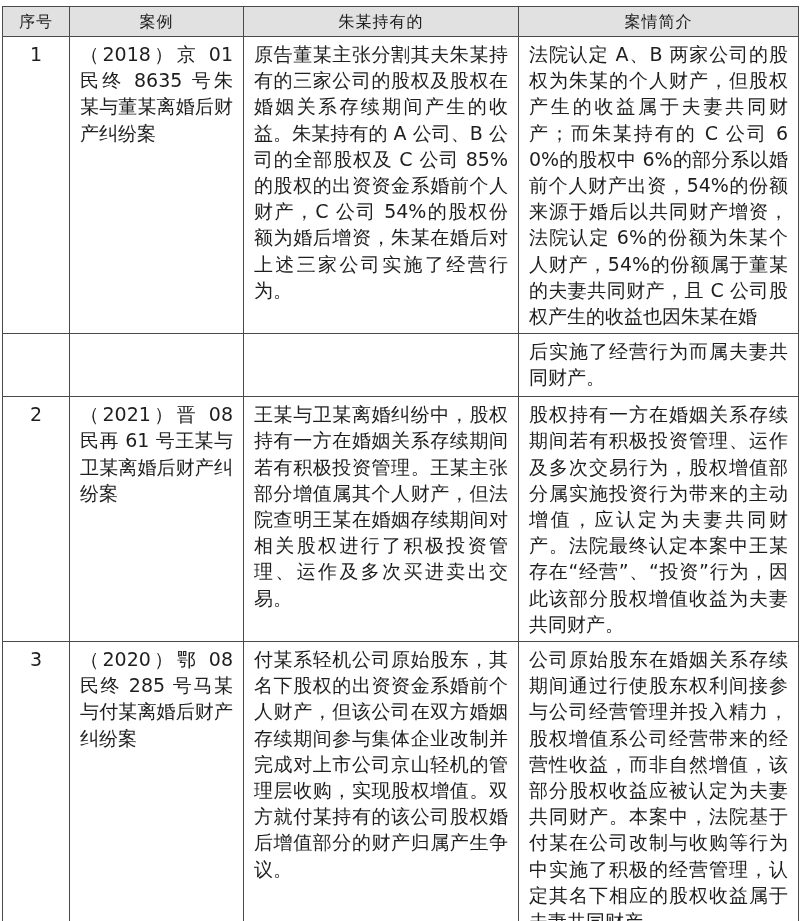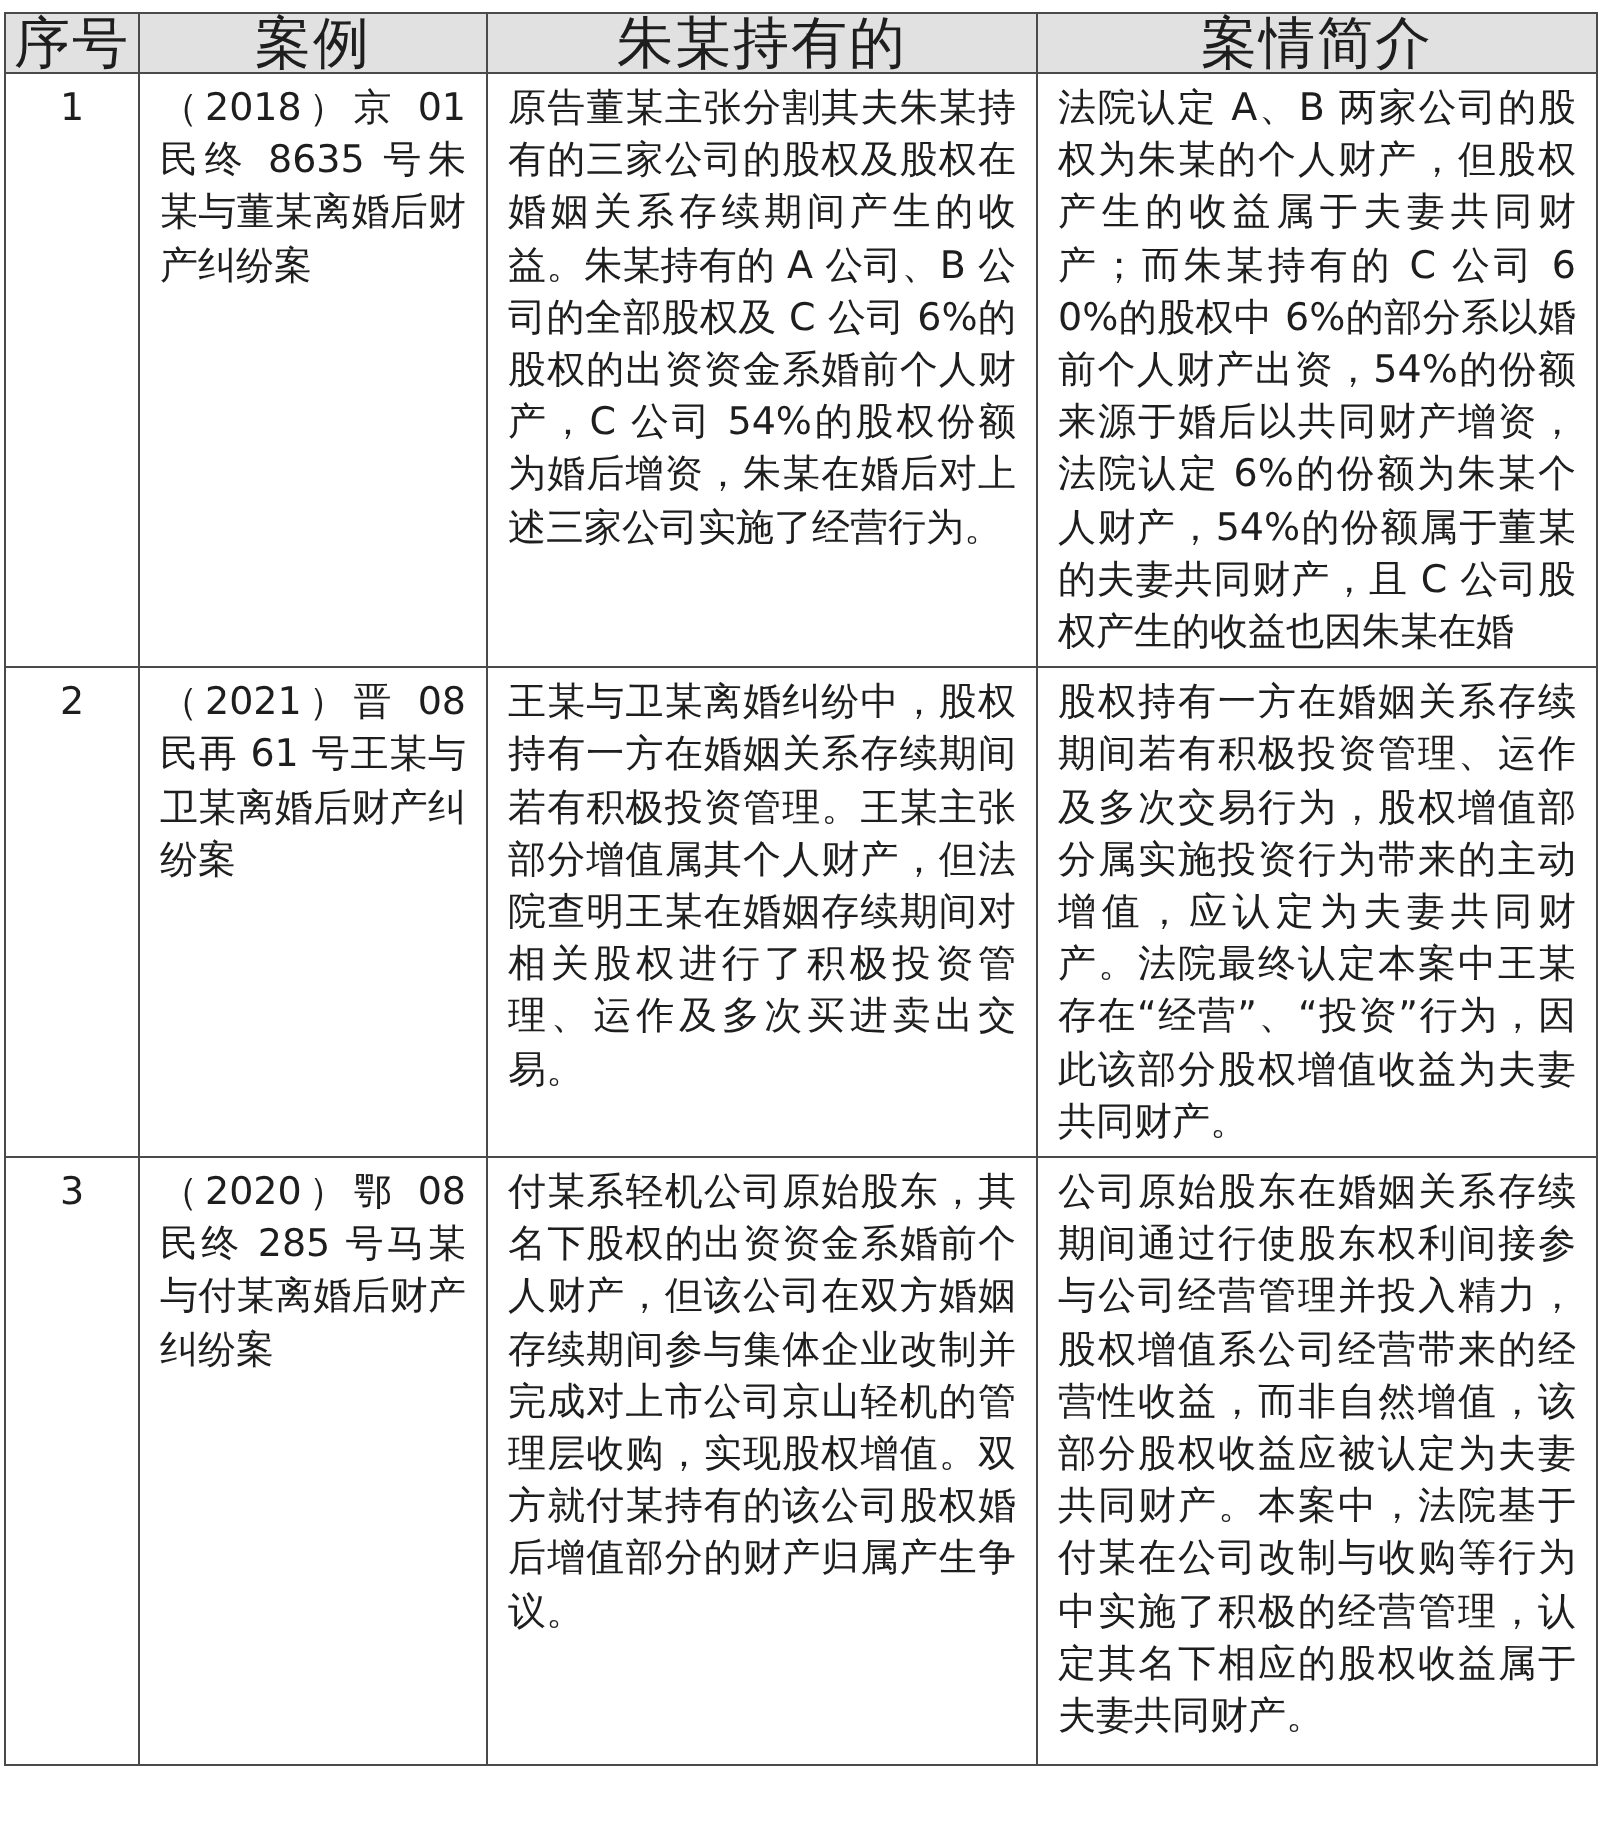--- a/index.html
+++ b/index.html
@@ -1,21 +1,21 @@
 <!DOCTYPE html>
 <html><head>
 <meta charset="utf-8">
 <style>
   html, body { margin: 0; padding: 0; background: #ffffff; }
   body { width: 800px; height: 921px; position: relative; overflow: hidden;
          font-family: "DejaVu Sans", "Liberation Sans", sans-serif; color: #1e1e1e; }
   table { position: absolute; left: 2px; top: 6px; border-collapse: collapse;
           table-layout: fixed; width: 796px; }
   td, th { border: 1.5px solid #4a4a4a; vertical-align: top; padding: 0; }
-  th { background: #e1e1e1; font-weight: normal; font-size: 28px; height: 29px;
+  th { background: #e1e1e1; font-weight: normal; font-size: 16px; height: 29px;
        line-height: 29px; text-align: center; letter-spacing: 1px; }
   td { font-size: 19px; line-height: 26.2px; }
   .c-idx { text-align: center; padding-top: 4px; }
   .c-txt { padding: 4px 10px 4px 10px; text-align: justify; word-break: break-all; }
   .c-case { padding: 4px 10px 4px 10px; text-align: justify; word-break: break-all; }
   .r1 td { height: 284px; }
   .r1b td { height: 54px; }
   .r2 td { height: 224px; }
   .r3 td { height: 295px; }
 </style>
@@ -34,22 +34,28 @@
       <th>序号</th>
       <th>案例</th>
       <th>朱某持有的</th>
       <th>案情简介</th>
     </tr>
   </thead>
   <tbody>
     <tr class="r1">
       <td class="c-idx">1</td>
       <td class="c-case">（2018）京 01 民终 8635 号朱某与董某离婚后财产纠纷案</td>
-      <td class="c-txt">原告董某主张分割其夫朱某持有的三家公司的股权及股权在婚姻关系存续期间产生的收益。朱某持有的 A 公司、B 公司的全部股权及 C 公司 6%的股权的出资资金系婚前个人财产，C 公司 54%的股权份额为婚后增资，朱某在婚后对上述三家公司实施了经营行为。</td>
+      <td class="c-txt">原告董某主张分割其夫朱某持有的三家公司的股权及股权在婚姻关系存续期间产生的收益。朱某持有的 A 公司、B 公司的全部股权及 C 公司 85%的股权的出资资金系婚前个人财产，C 公司 54%的股权份额为婚后增资，朱某在婚后对上述三家公司实施了经营行为。</td>
       <td class="c-txt">法院认定 A、B 两家公司的股权为朱某的个人财产，但股权产生的收益属于夫妻共同财产；而朱某持有的 C 公司 60%的股权中 6%的部分系以婚前个人财产出资，54%的份额来源于婚后以共同财产增资，法院认定 6%的份额为朱某个人财产，54%的份额属于董某的夫妻共同财产，且 C 公司股权产生的收益也因朱某在婚</td>
+    </tr>
+    <tr class="r1b">
+      <td></td>
+      <td></td>
+      <td></td>
+      <td class="c-txt">后实施了经营行为而属夫妻共同财产。</td>
     </tr>
     <tr class="r2">
       <td class="c-idx">2</td>
       <td class="c-case">（2021）晋 08 民再 61 号王某与卫某离婚后财产纠纷案</td>
       <td class="c-txt">王某与卫某离婚纠纷中，股权持有一方在婚姻关系存续期间若有积极投资管理。王某主张部分增值属其个人财产，但法院查明王某在婚姻存续期间对相关股权进行了积极投资管理、运作及多次买进卖出交易。</td>
       <td class="c-txt">股权持有一方在婚姻关系存续期间若有积极投资管理、运作及多次交易行为，股权增值部分属实施投资行为带来的主动增值，应认定为夫妻共同财产。法院最终认定本案中王某存在“经营”、“投资”行为，因此该部分股权增值收益为夫妻共同财产。</td>
     </tr>
     <tr class="r3">
       <td class="c-idx">3</td>
       <td class="c-case">（2020）鄂 08 民终 285 号马某与付某离婚后财产纠纷案</td>

